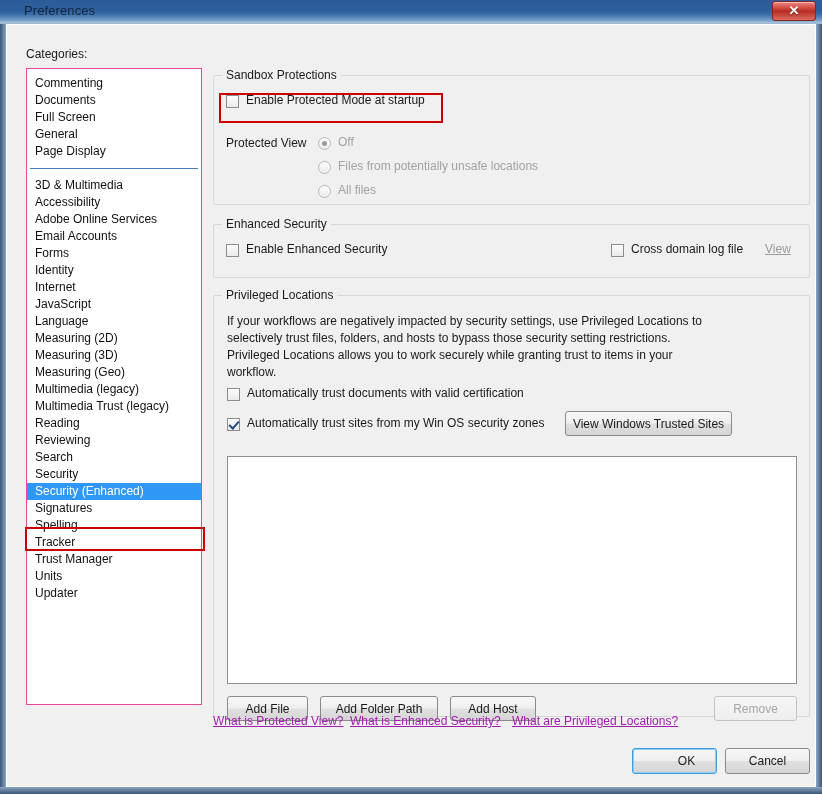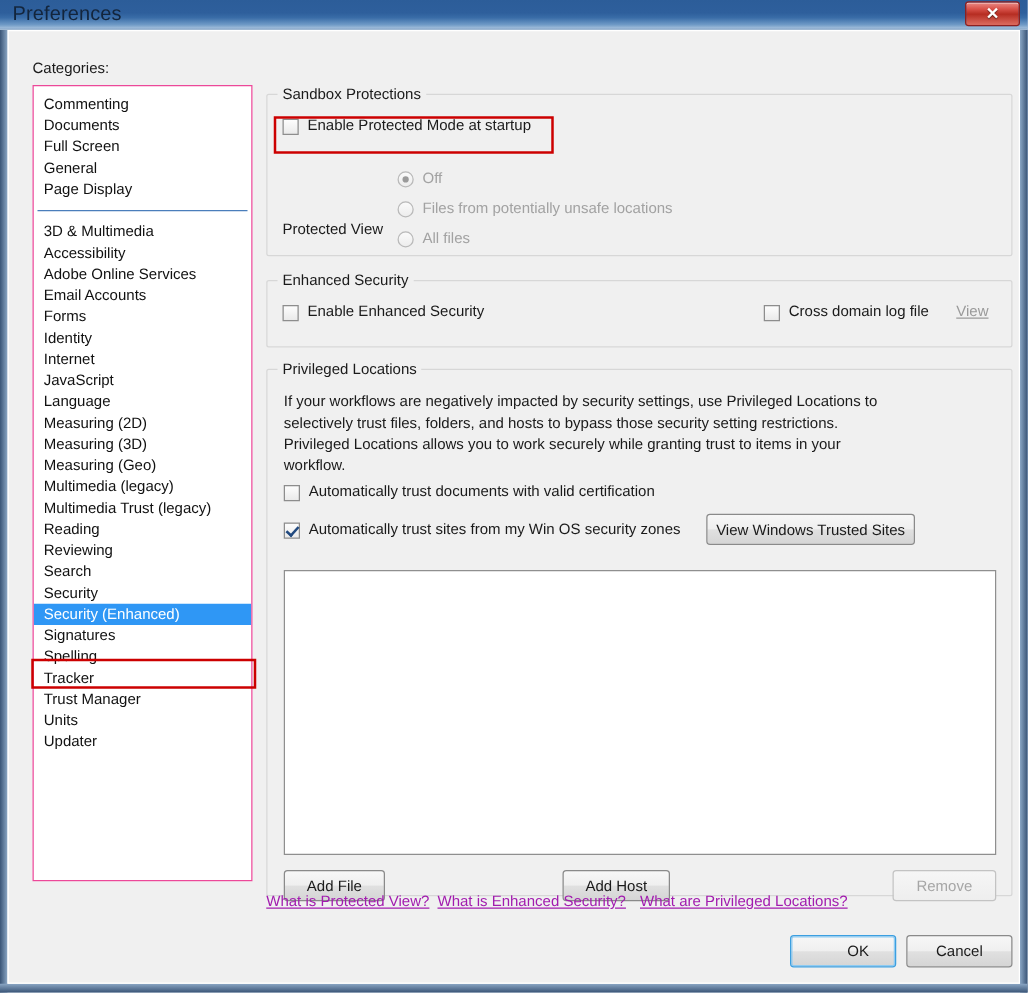--- a/index.html
+++ b/index.html
@@ -19,22 +19,22 @@
     left: 0; top: 0;
     width: 822px; height: 794px;
   }
   .titlebar {
     position: absolute; left: 0; top: 0;
     width: 822px; height: 24px;
     background: linear-gradient(180deg,#2c5d99 0%, #2e5f9c 45%, #3a6da8 62%, #6f9ac6 86%, #a9c3dd 100%);
     border-bottom: 1px solid #9fb8d2;
   }
   .titlebar .titletext {
-    position: absolute; left: 10px; top: 3px;
-    font-size: 16px; color: #13253c;
+    position: absolute; left: 24px; top: 3px;
+    font-size: 13px; color: #13253c;
     letter-spacing: .1px;
   }
   .close-btn {
     position: absolute; right: 6px; top: 1px;
     width: 44px; height: 20px;
     border-radius: 3px;
     border: 1px solid #8d2020;
     background: linear-gradient(180deg,#e98b86 0%, #d9534b 28%, #b62d22 52%, #d9675b 96%);
     box-shadow: inset 0 1px 0 rgba(255,255,255,.45);
     cursor: pointer;
@@ -161,21 +161,20 @@
   }
   .rb-label {
     position: absolute;
     font-size: 12px; color: #a2a2a2;
     white-space: nowrap;
   }
   .static-label {
     position: absolute;
     font-size: 12px; color: #1a1a1a;
     white-space: nowrap;
-    margin-top: 40px;
   }
 
   .btn {
     position: absolute;
     border: 1px solid #8a8a8a;
     border-radius: 3px;
     background: linear-gradient(180deg,#f7f7f7 0%, #efefef 48%, #e0e0e0 52%, #d5d5d5 100%);
     font-family: "Liberation Sans", sans-serif;
     font-size: 12px; color: #1a1a1a;
     text-align: center;
@@ -328,20 +327,21 @@
       <div class="cb-label" style="left:33px; top:90px;">Automatically trust documents with valid certification</div>
 
       <div class="cb checked" style="left:13px; top:122px;"></div>
       <div class="cb-label" style="left:33px; top:120px;">Automatically trust sites from my Win OS security zones</div>
 
       <button class="btn" style="left:351px; top:115px; width:167px; height:25px;">View Windows Trusted Sites</button>
 
       <div class="listbox" style="left:13px; top:160px; width:570px; height:228px;"></div>
 
       <button class="btn" style="left:13px; top:400px; width:81px; height:25px;">Add File</button>
+      <button class="btn" style="left:106px; top:400px; width:118px; height:25px;">Add Folder Path</button>
       <button class="btn" style="left:236px; top:400px; width:86px; height:25px;">Add Host</button>
       <button class="btn disabled" style="left:500px; top:400px; width:83px; height:25px;">Remove</button>
     </div>
 
     <div class="link" style="left:206px; top:689px;">What is Protected View?</div>
     <div class="link" style="left:343px; top:689px;">What is Enhanced Security?</div>
     <div class="link" style="left:505px; top:689px;">What are Privileged Locations?</div>
 
     <button class="btn primary" style="left:625px; top:723px; width:85px; height:26px;padding-left:24px;">OK</button>
     <button class="btn" style="left:718px; top:723px; width:85px; height:26px;">Cancel</button>

